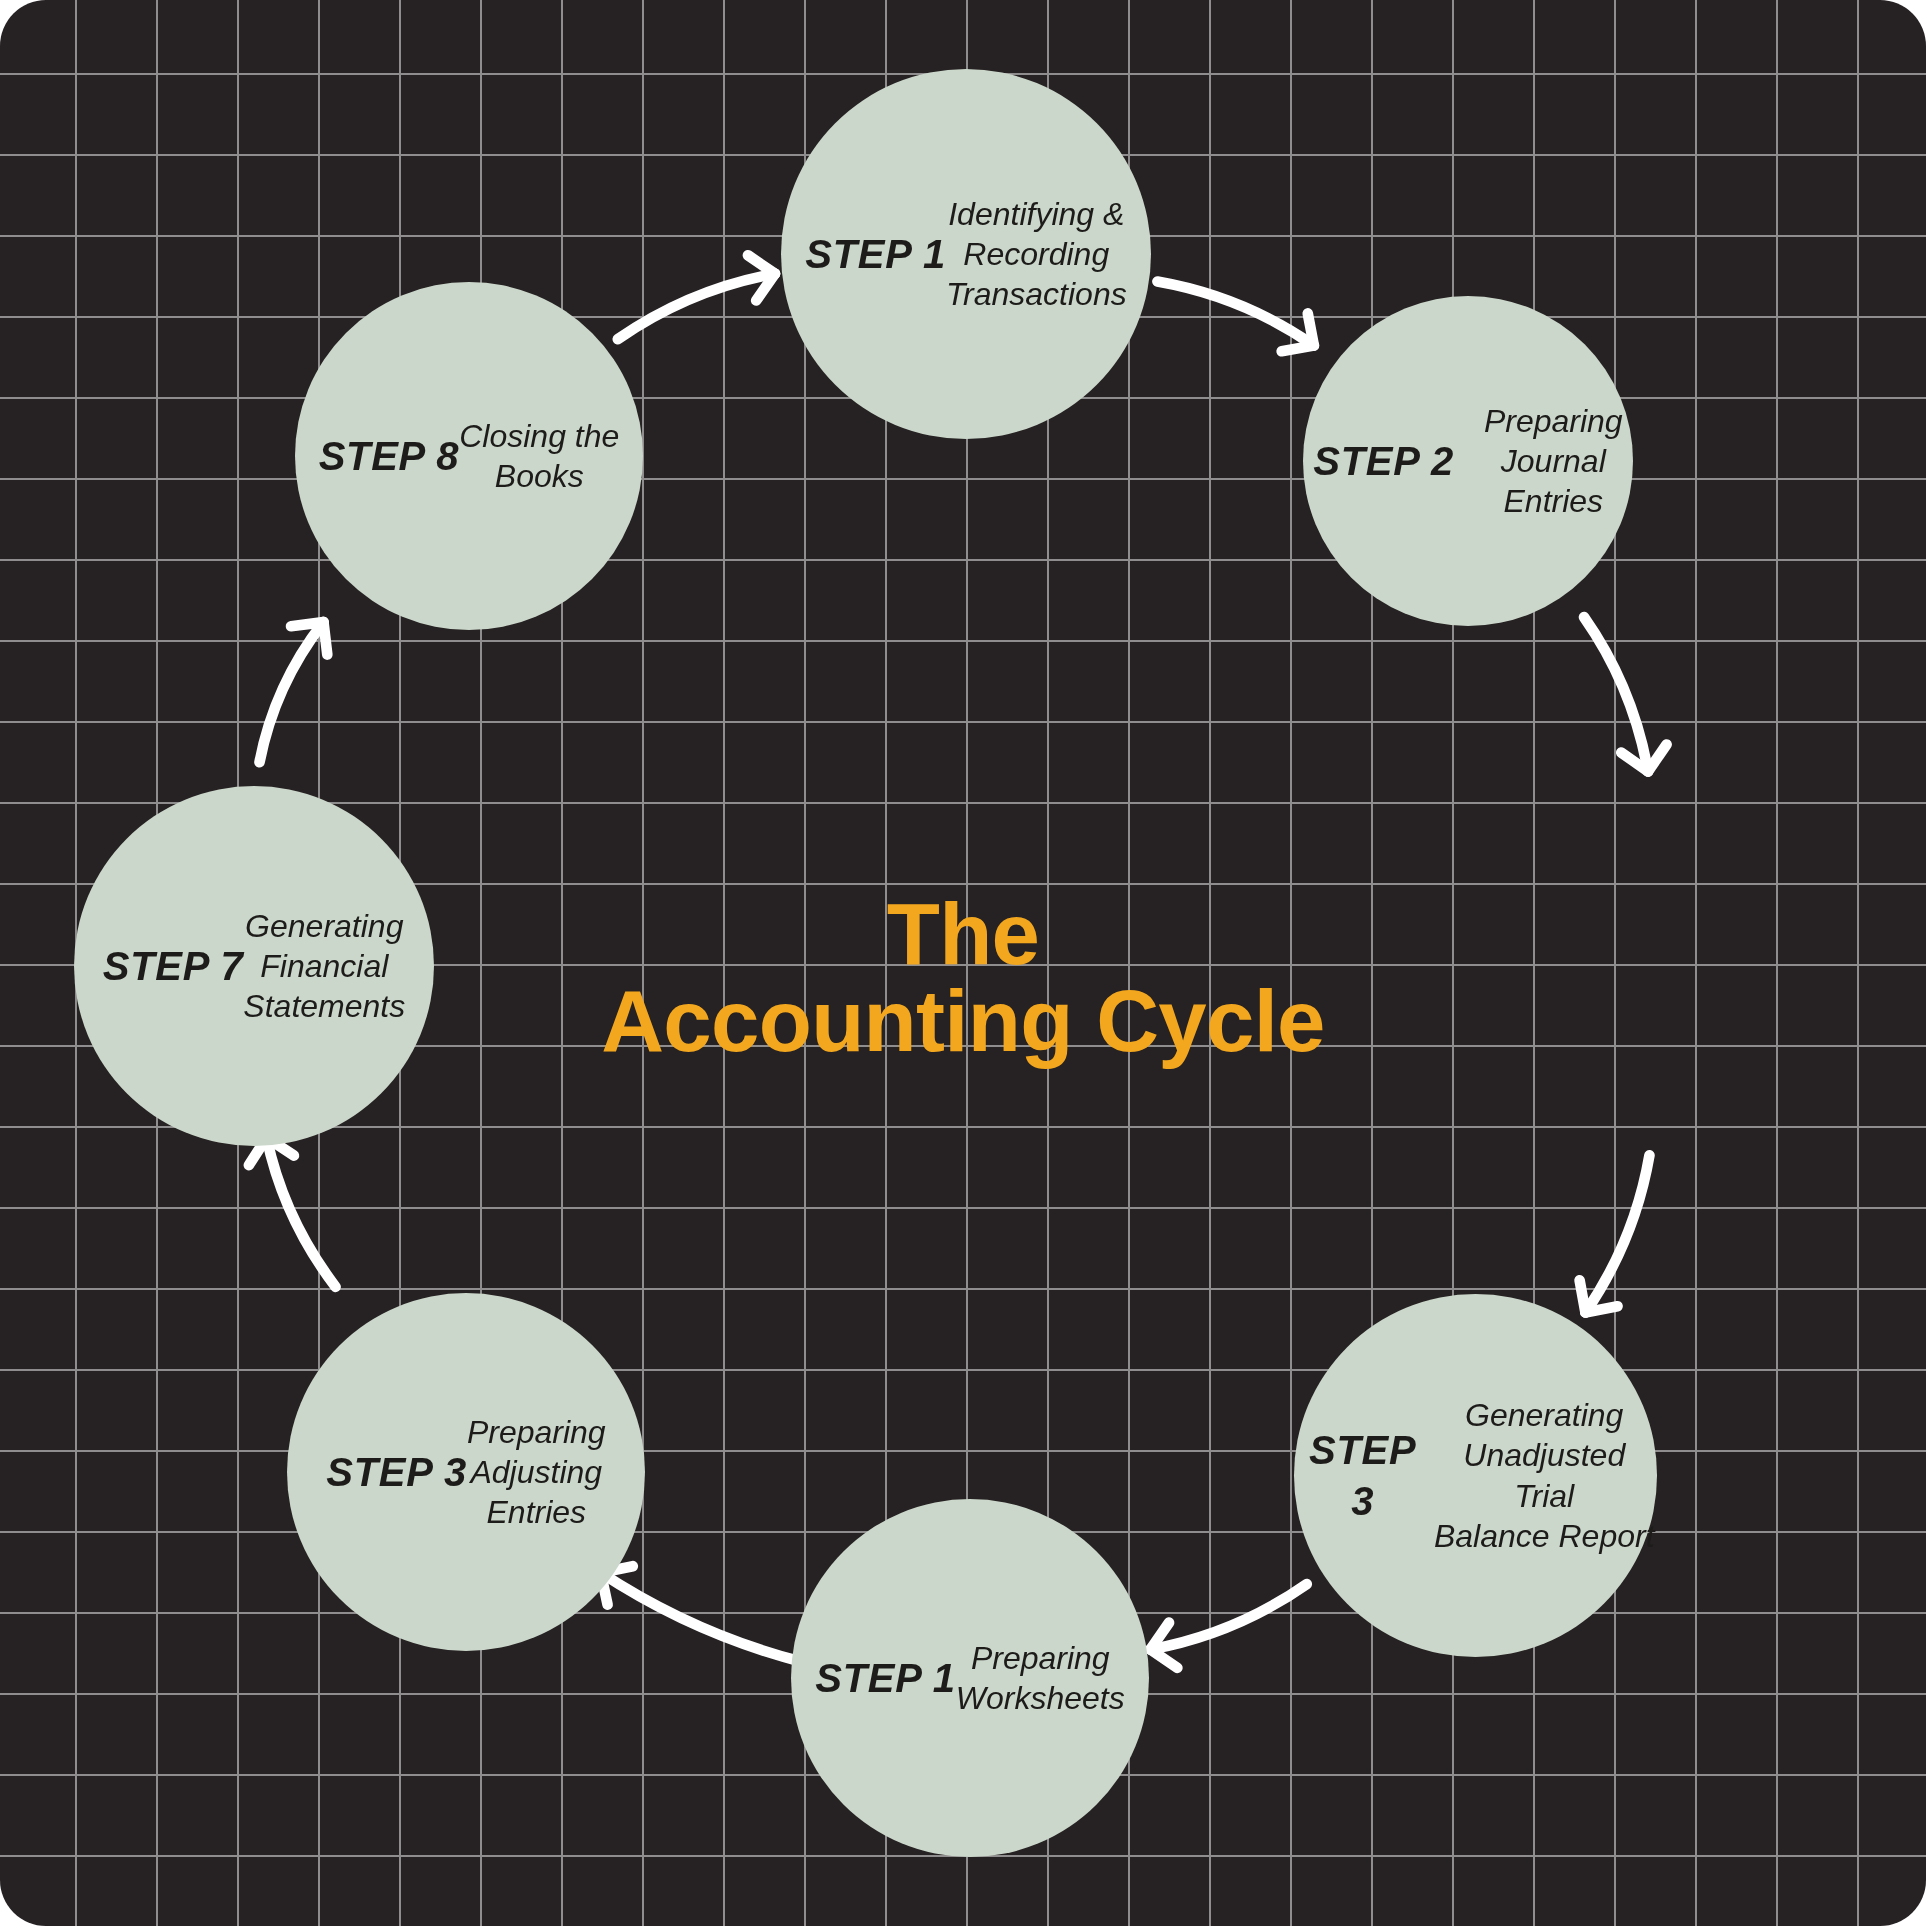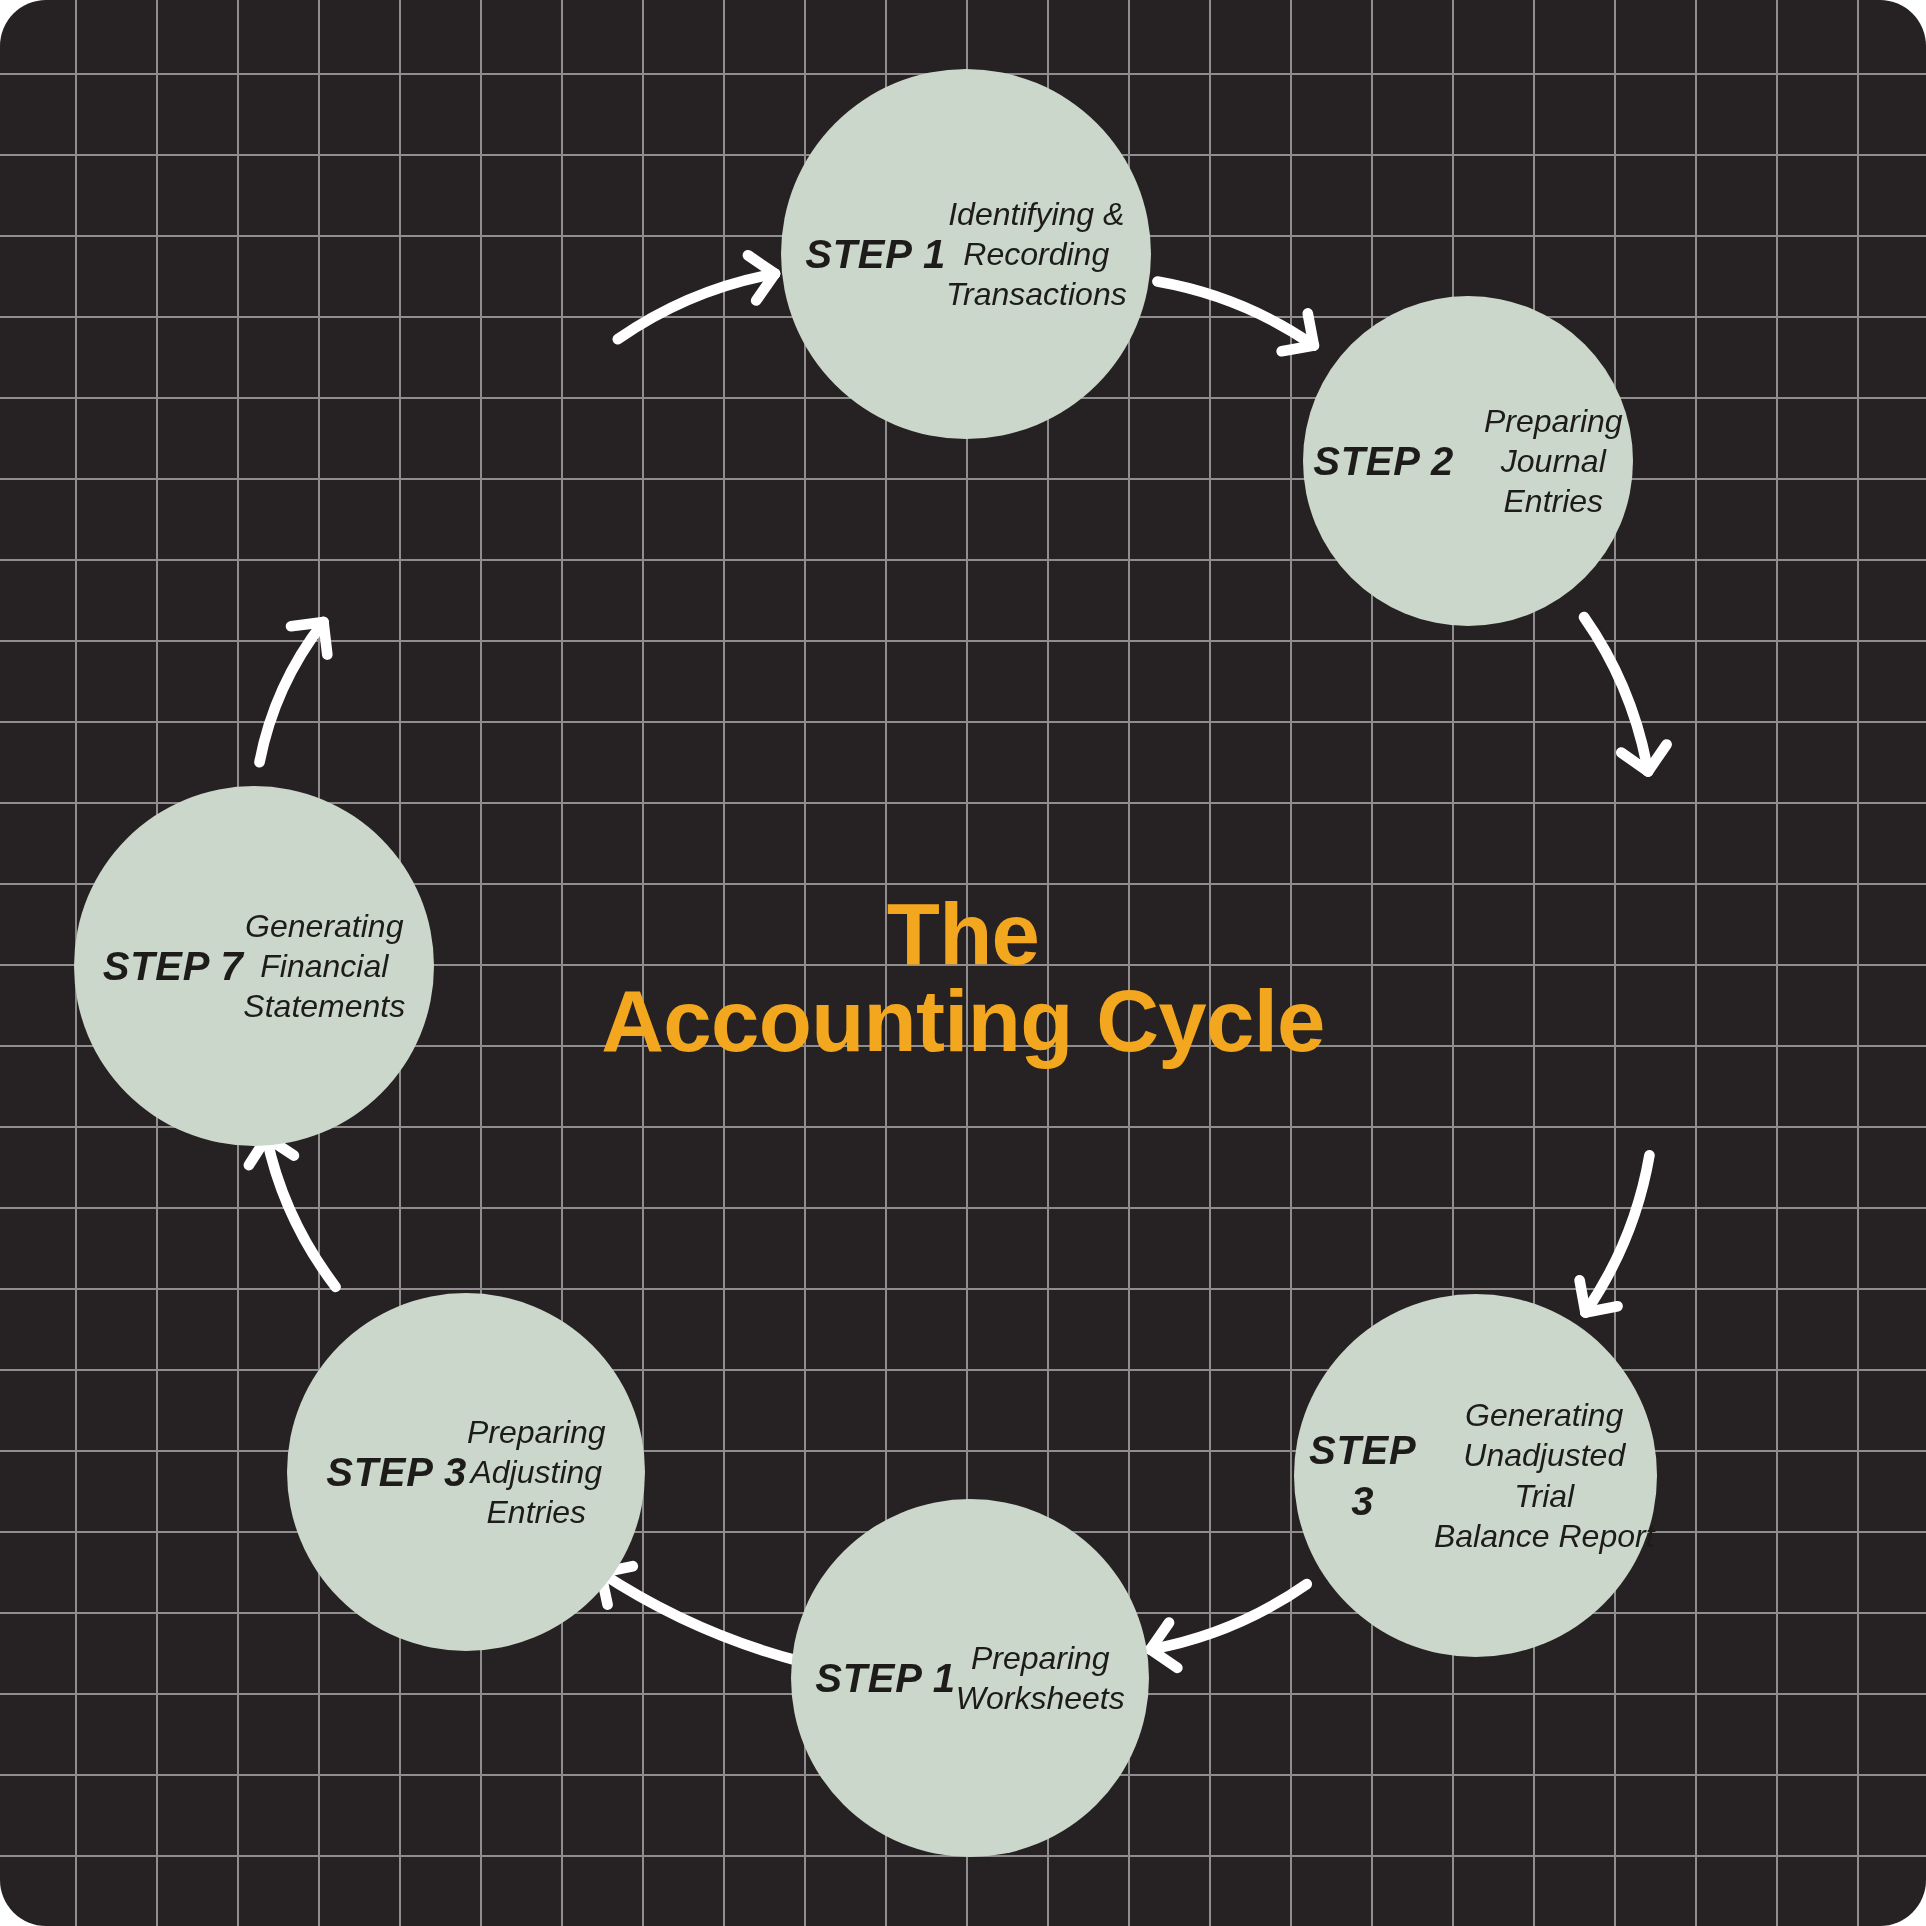--- a/index.html
+++ b/index.html
@@ -173,16 +173,21 @@
 Entries</div>
     </div>
 
     <div class="step-circle s7">
       <div class="step-label">STEP 7</div>
       <div class="step-desc">Generating
 Financial
 Statements</div>
     </div>
 
+    <div class="step-circle s8">
+      <div class="step-label">STEP 8</div>
+      <div class="step-desc">Closing the
+Books</div>
+    </div>
 
   </div>
 </div>
 
 
 </body></html>

